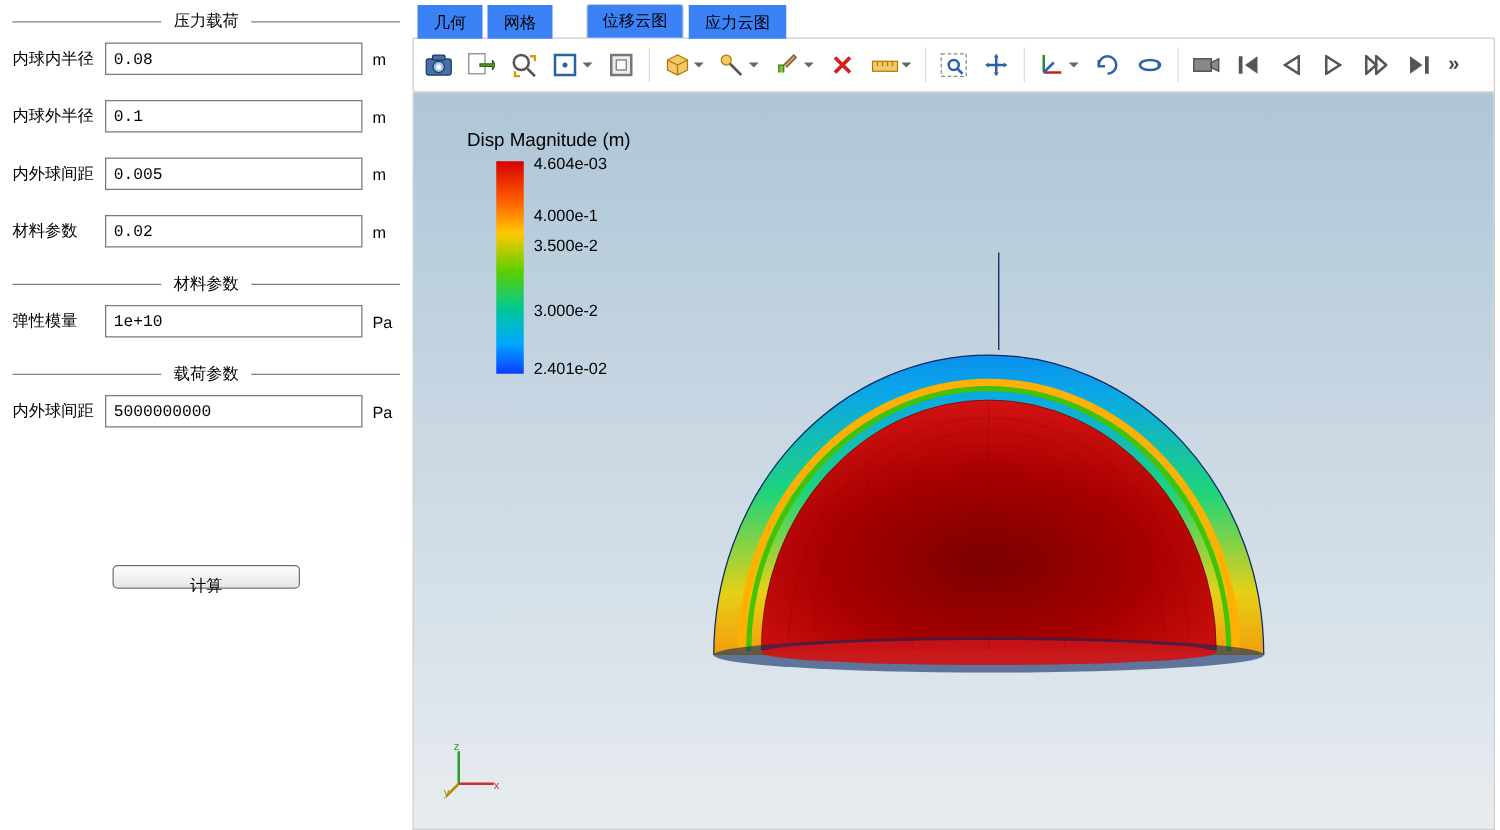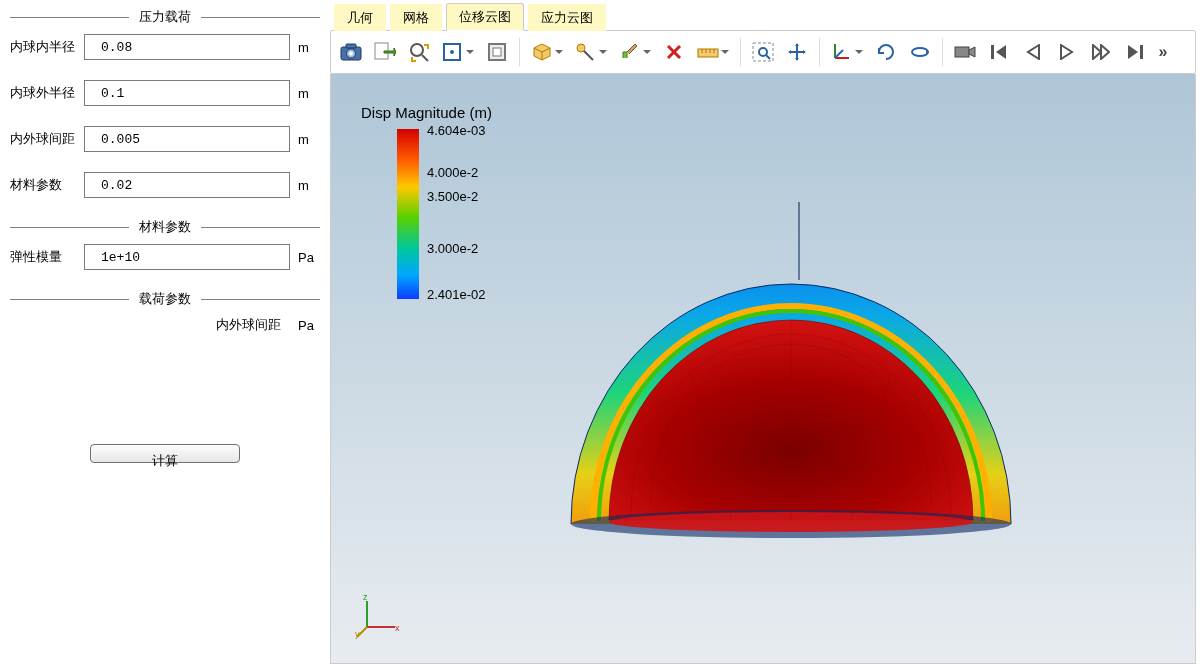--- a/index.html
+++ b/index.html
@@ -8,46 +8,46 @@
   
   .params { width: 330px; padding: 6px 10px 10px 10px; }
   .group { margin-bottom: 4px; }
   .group-title { display: flex; align-items: center; text-align: center; margin: 2px 0 8px 0; font-size: 13px; }
   .group-title::before, .group-title::after { content: ""; flex: 1; border-top: 1px solid #808080; }
   .group-title::before { margin-right: 10px; }
   .group-title::after  { margin-left: 10px; }
   .row { display: flex; align-items: center; margin-bottom: 20px; justify-content: flex-end; }
   .row .lab { width: 74px; font-size: 13px; white-space: nowrap; }
   .row input[type="text"] {
-    flex: 1; height: 26px; border: 1px solid #7a7a7a; padding: 0 16px;
+    flex: 1; height: 26px; border: 1px solid #7a7a7a; padding: 0 6px;
     font: 13px/1 "Courier New", monospace; outline: none;
   }
   .row .unit { width: 30px; text-align: left; padding-left: 8px; font-size: 13px; }
   .calc-wrap { text-align: center; margin-top: 110px; }
   .calc-btn {
     display: inline-block; width: 150px; height: 19px; line-height: 30px;
     border: 1px solid #707070; border-radius: 4px;
     background: linear-gradient(#fdfdfd, #e6e6e6);
     cursor: pointer; font-size: 13px;
   }
   
   .view { flex: 1; display: flex; flex-direction: column; padding-right: 4px; }
   .tabs { display: flex; align-items: flex-end; height: 30px; padding-left: 4px; gap: 4px; }
-  .tab { padding: 4px 12px 4px 12px; font-size: 13px; cursor: pointer; border: 1px solid transparent; border-bottom: none; position: relative; top: 1px; background: #fef9c3; }
-  .tab.active { border-color: #ccc; border-bottom: 1px solid #fff; border-radius: 3px 3px 0 0; }
+  .tab { padding: 4px 12px 4px 12px; font-size: 13px; cursor: pointer; border: 1px solid transparent; border-bottom: none; position: relative; top: 1px; background: #3b82f6; }
+  .tab.active { border-color: #ccc; border-bottom: 1px solid #fff; border-radius: 3px 3px 0 0; margin-left: 23px; }
   
   .toolbar { display: flex; align-items: center; height: 44px; padding: 2px 4px; border: 1px solid #ccc; border-radius: 2px; gap: 2px; background: #fff; }
   .tbtn { width: 32px; height: 32px; display: flex; align-items: center; justify-content: center; border: 1px solid transparent; border-radius: 2px; cursor: pointer; }
   .tbtn.dd { width: 42px; position: relative; justify-content: flex-start; padding-left: 4px; }
   .dd-caret { position: absolute; right: 4px; top: 50%; transform: translateY(-50%); width: 0; height: 0; border-left: 4px solid transparent; border-right: 4px solid transparent; border-top: 4px solid #666; }
   .vsep { width: 1px; height: 28px; background: #ddd; margin: 0 4px; }
   .more { width: 20px; font-size: 16px; font-weight: bold; color: #444; display:flex; align-items:center; justify-content:center; cursor:pointer; }
   svg { display: block; }
   
-  .viewport { flex: 1; border: 1px solid #ccc; border-top: none; background: linear-gradient(#aec6d7, #e8ecf0); position: relative; overflow: hidden; }
+  .viewport { flex: 1; border: 1px solid #ccc; border-top: none; background: linear-gradient(#aec6d7, #e8ecf0); position: relative; overflow: hidden; text-align: center; }
   .legend { position: absolute; left: 30px; top: 30px; font-family: Arial, sans-serif; }
   .legend-title { font-size: 15px; margin-bottom: 8px; }
   .legend-body { display: flex; }
   .legend-bar { width: 22px; height: 170px; background: linear-gradient(to bottom, #d40000 0%, #ff5a00 18%, #ffc800 34%, #5ad000 52%, #00c89a 70%, #00a6ff 86%, #0d3cff 100%); margin-left: 36px; }
   .legend-ticks { width: 90px; position: relative; margin-left: 8px; }
   .tick { position: absolute; left: 0; font-size: 13px; white-space: nowrap; }
   .triad { position: absolute; left: 24px; bottom: 24px; }
 </style>
 </head>
 <body>
@@ -96,20 +96,21 @@
         <div class="unit">Pa</div>
       </div>
     </div>
 
     <div class="group">
       <div class="group-title">
           <span>载荷参数</span>
         </div>
       <div class="row">
         <div class="lab">内外球间距</div>
+        <input type="text" value="5000000000" style="">
         <div class="unit">Pa</div>
       </div>
     </div>
 
     <div class="calc-wrap">
       <button class="calc-btn">计算</button>
     </div>
   </div>
 
   <div class="view">
@@ -268,21 +269,21 @@
     </div>
 
     <div class="viewport">
 
       <div class="legend">
         <div class="legend-title">Disp Magnitude (m)</div>
         <div class="legend-body">
           <div class="legend-bar"></div>
           <div class="legend-ticks">
             <div class="tick" style="top:-6px">4.604e-03</div>
-            <div class="tick" style="top:36px">4.000e-2</div>
+            <div class="tick" style="top:36px">4.000e-1</div>
             <div class="tick" style="top:60px">3.500e-2</div>
             <div class="tick" style="top:112px">3.000e-2</div>
             <div class="tick" style="top:158px">2.401e-02</div>
           </div>
         </div>
       </div>
 
       <svg width="860" height="580" style="position:absolute; left:0; top:0;">
         <defs>
           <radialGradient id="gInner" cx="50%" cy="65%" r="65%">

